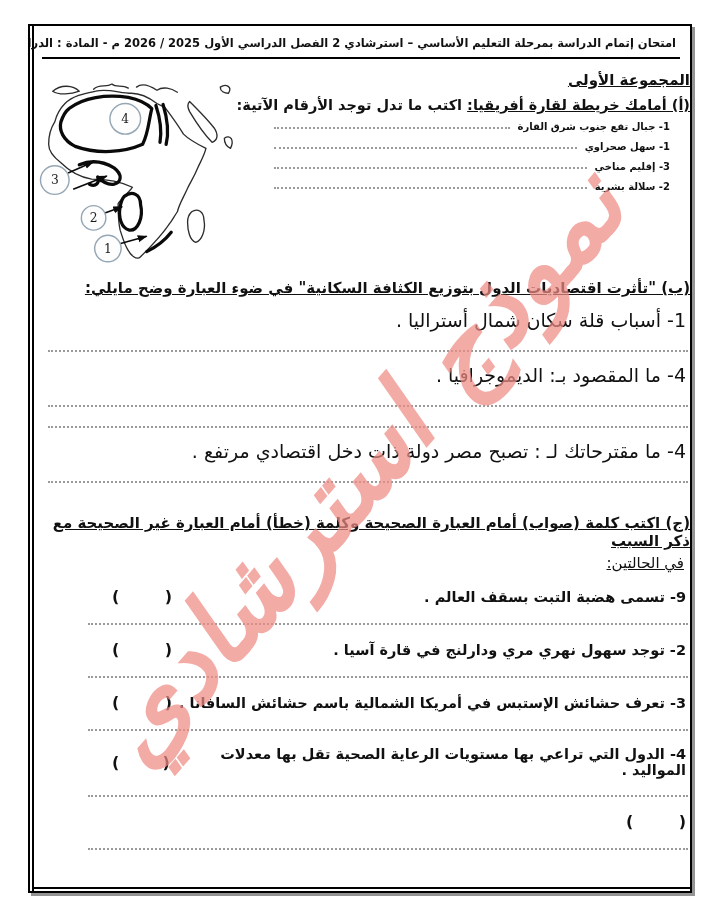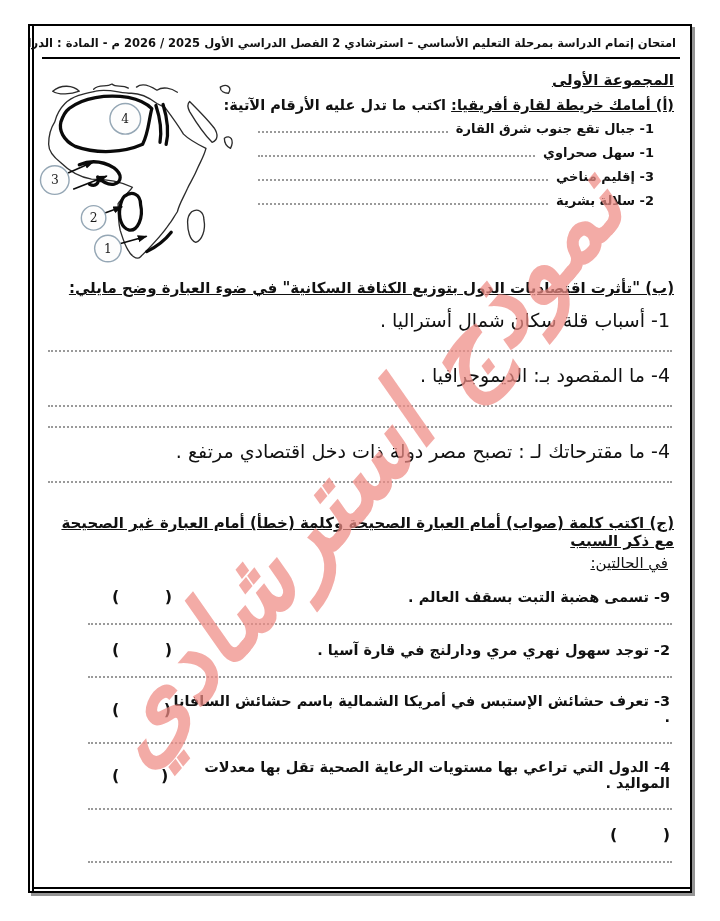--- a/index.html
+++ b/index.html
@@ -23,34 +23,34 @@
     overflow:hidden;
   }
   
   .hdr {
     display:flex; justify-content:space-between; align-items:flex-end;
     padding:10px 14px 4px 18px;
     font-size:11.5px; font-weight:bold; white-space:nowrap;
   }
   .hdr-rule { border:none; border-top:2px solid #000; margin:3px 10px 0 12px; }
   
-  .content { position:relative; padding:6px 16px 0 16px; }
+  .content { position:relative; padding:6px 0 0 16px; }
   .group-title {
     font-size:15px; font-weight:bold; text-decoration:underline;
     margin:6px 0 8px 0;
   }
   
   .section-a { position:relative; min-height:170px; }
   .map-wrap { position:absolute; left:-12px; top:-16px; width:205px; height:190px; }
   .sa-heading { font-size:14.5px; font-weight:bold; margin:0 0 8px 0; }
   .sa-heading .u { text-decoration:underline; }
   .sa-row {
     display:flex; align-items:flex-end;
     width:400px; margin:0 20px 9px auto;
-    font-size:13px; font-weight:bold; white-space:nowrap;
+    font-size:10px; font-weight:bold; white-space:nowrap;
   }
   .leader {
     flex:1; margin:0 8px 3px 4px; height:0;
     border-bottom:2px dotted #9a9a9a; min-width:40px;
   }
   
   .section-b { margin-top:12px; }
   .sec-heading {
     font-size:15px; font-weight:bold; text-decoration:underline; margin:0;
   }
@@ -151,21 +151,21 @@
             <text class="marker-num" x="58" y="134" text-anchor="middle" dy=".35em">2</text>
           </g>
           <g>
             <circle class="marker-circle" cx="72" cy="164" r="13"></circle>
             <text class="marker-num" x="72" y="164" text-anchor="middle" dy=".35em">1</text>
           </g>
         </svg>
       </div>
 
       <div class="sa-heading">
-        <span class="u">(أ) أمامك خريطة لقارة أفريقيا:</span><span> اكتب ما تدل عليه الأرقام الآتية:</span>
+        <span class="u">(أ) أمامك خريطة لقارة أفريقيا:</span><span> اكتب ما تدل توجد الأرقام الآتية:</span>
       </div>
 
       <div class="sa-row">
         <span>1- جبال تقع جنوب شرق القارة</span>
         <span class="leader"></span>
       </div>
       <div class="sa-row">
         <span>1- سهل صحراوي</span>
         <span class="leader"></span>
       </div>

